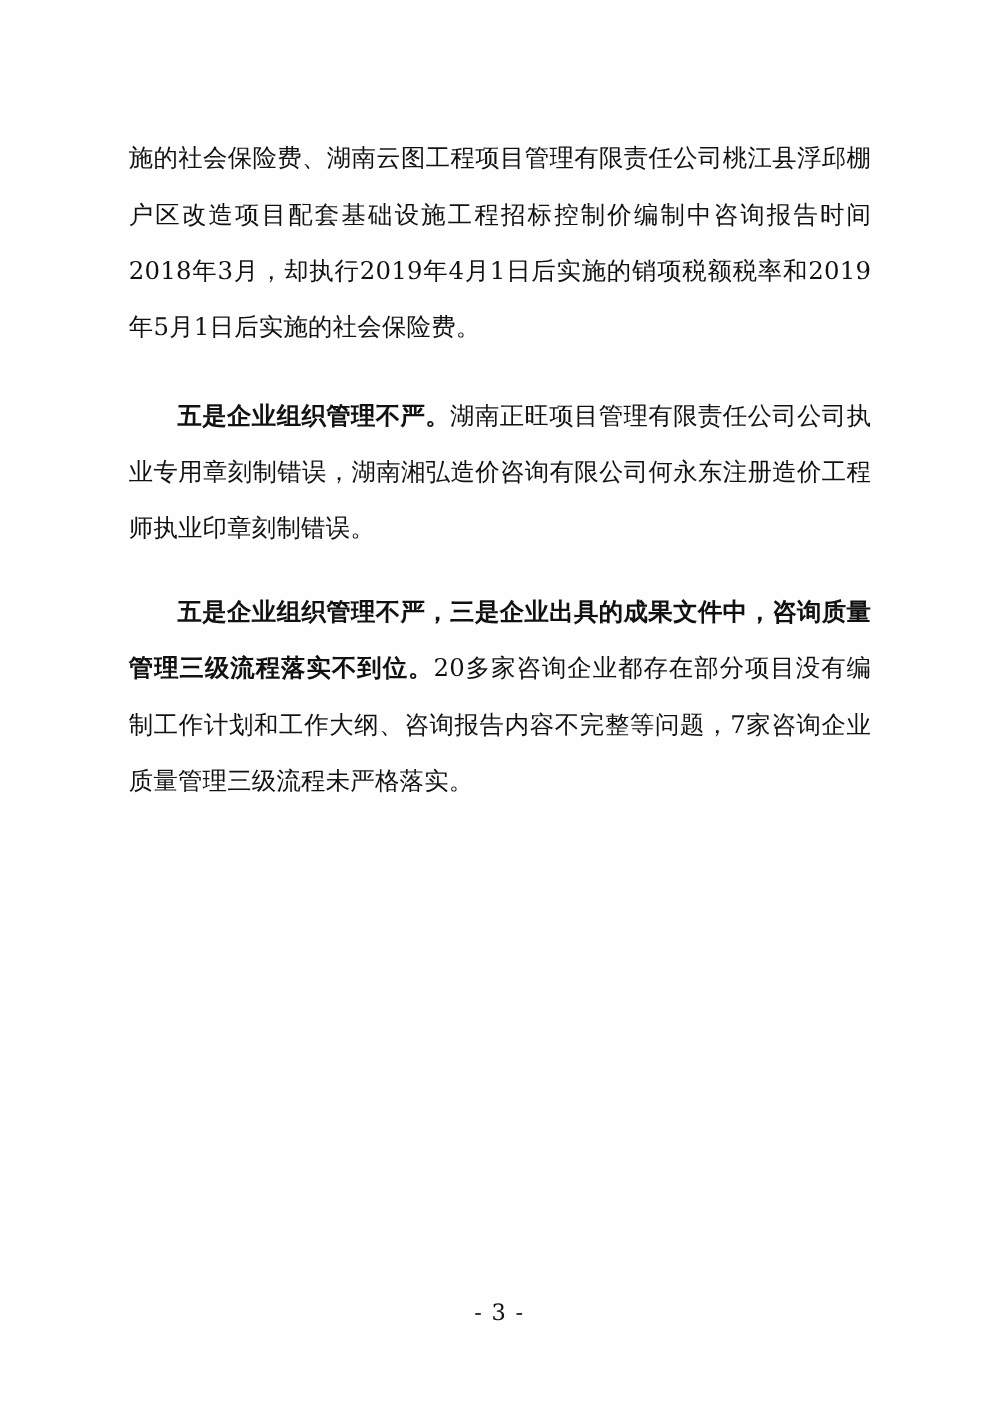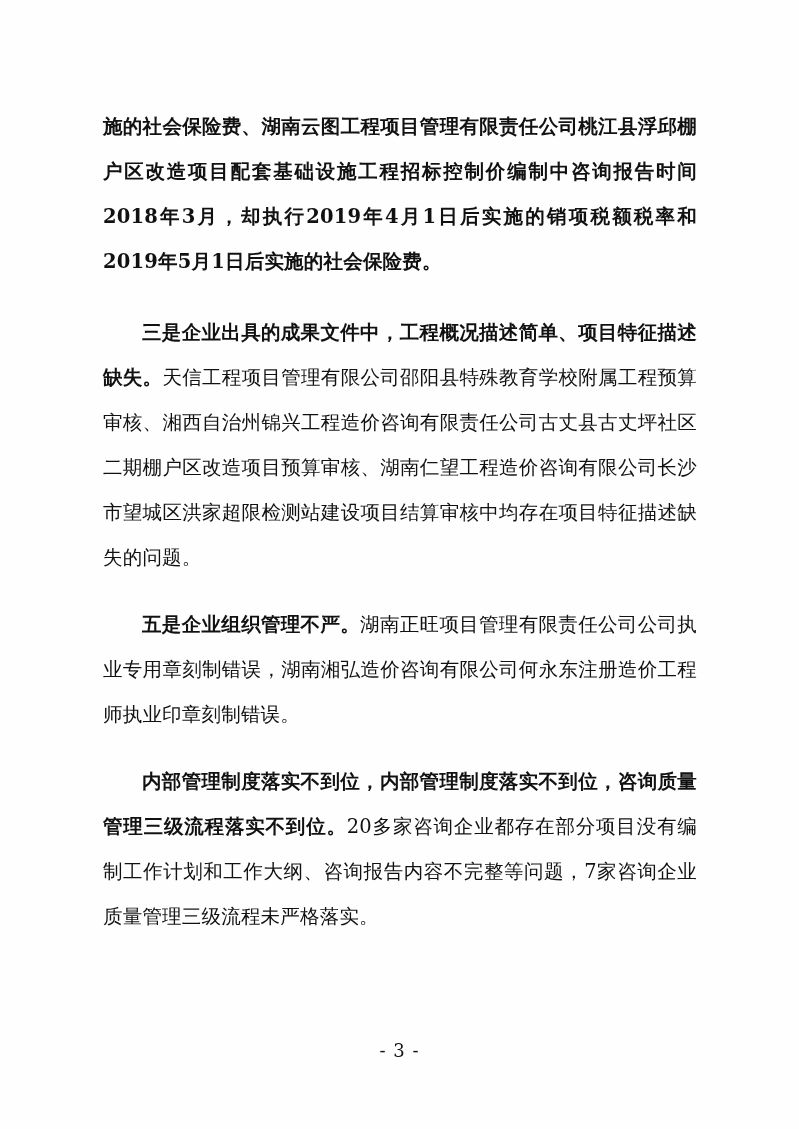--- a/index.html
+++ b/index.html
@@ -33,21 +33,20 @@
     margin: 0 0 22px 0;
     font-size: 19.5px;
     line-height: 45px;
     text-align: justify;
     text-justify: inter-ideograph;
     letter-spacing: 0.2px;
     color: #111111;
   }
   .para.first {
     margin-bottom: 26px;
-    font-weight: bold;
   }
   .indent {
     text-indent: 39px;
   }
   .lead {
     font-weight: bold;
   }
   .footer {
     position: absolute;
     left: 0;
@@ -64,29 +63,26 @@
 <body>
 
 <div class="page">
 
   <div class="content">
 
     <p class="para first">
       <span>施的社会保险费、湖南云图工程项目管理有限责任公司桃江县浮邱棚户区改造项目配套基础设施工程招标控制价编制中咨询报告时间2018年3月，却执行2019年4月1日后实施的销项税额税率和2019年5月1日后实施的社会保险费。</span>
     </p>
 
-    <p class="para indent">
-      <span class="lead">三是企业出具的成果文件中，工程概况描述简单、项目特征描述缺失。</span><span>天信工程项目管理有限公司邵阳县特殊教育学校附属工程预算审核、湘西自治州锦兴工程造价咨询有限责任公司古丈县古丈坪社区二期棚户区改造项目预算审核、湖南仁望工程造价咨询有限公司长沙市望城区洪家超限检测站建设项目结算审核中均存在项目特征描述缺失的问题。</span>
-    </p>
 
     <p class="para indent">
       <span class="lead">五是企业组织管理不严。</span><span>湖南正旺项目管理有限责任公司公司执业专用章刻制错误，湖南湘弘造价咨询有限公司何永东注册造价工程师执业印章刻制错误。</span>
     </p>
 
     <p class="para indent">
-      <span class="lead">内部管理制度落实不到位，内部管理制度落实不到位，咨询质量管理三级流程落实不到位。</span><span>20多家咨询企业都存在部分项目没有编制工作计划和工作大纲、咨询报告内容不完整等问题，7家咨询企业质量管理三级流程未严格落实。</span>
+      <span class="lead">五是企业组织管理不严，三是企业出具的成果文件中，咨询质量管理三级流程落实不到位。</span><span>20多家咨询企业都存在部分项目没有编制工作计划和工作大纲、咨询报告内容不完整等问题，7家咨询企业质量管理三级流程未严格落实。</span>
     </p>
 
   </div>
 
   <div class="footer">- 3 -</div>
 
 </div>
 
 </body></html>

